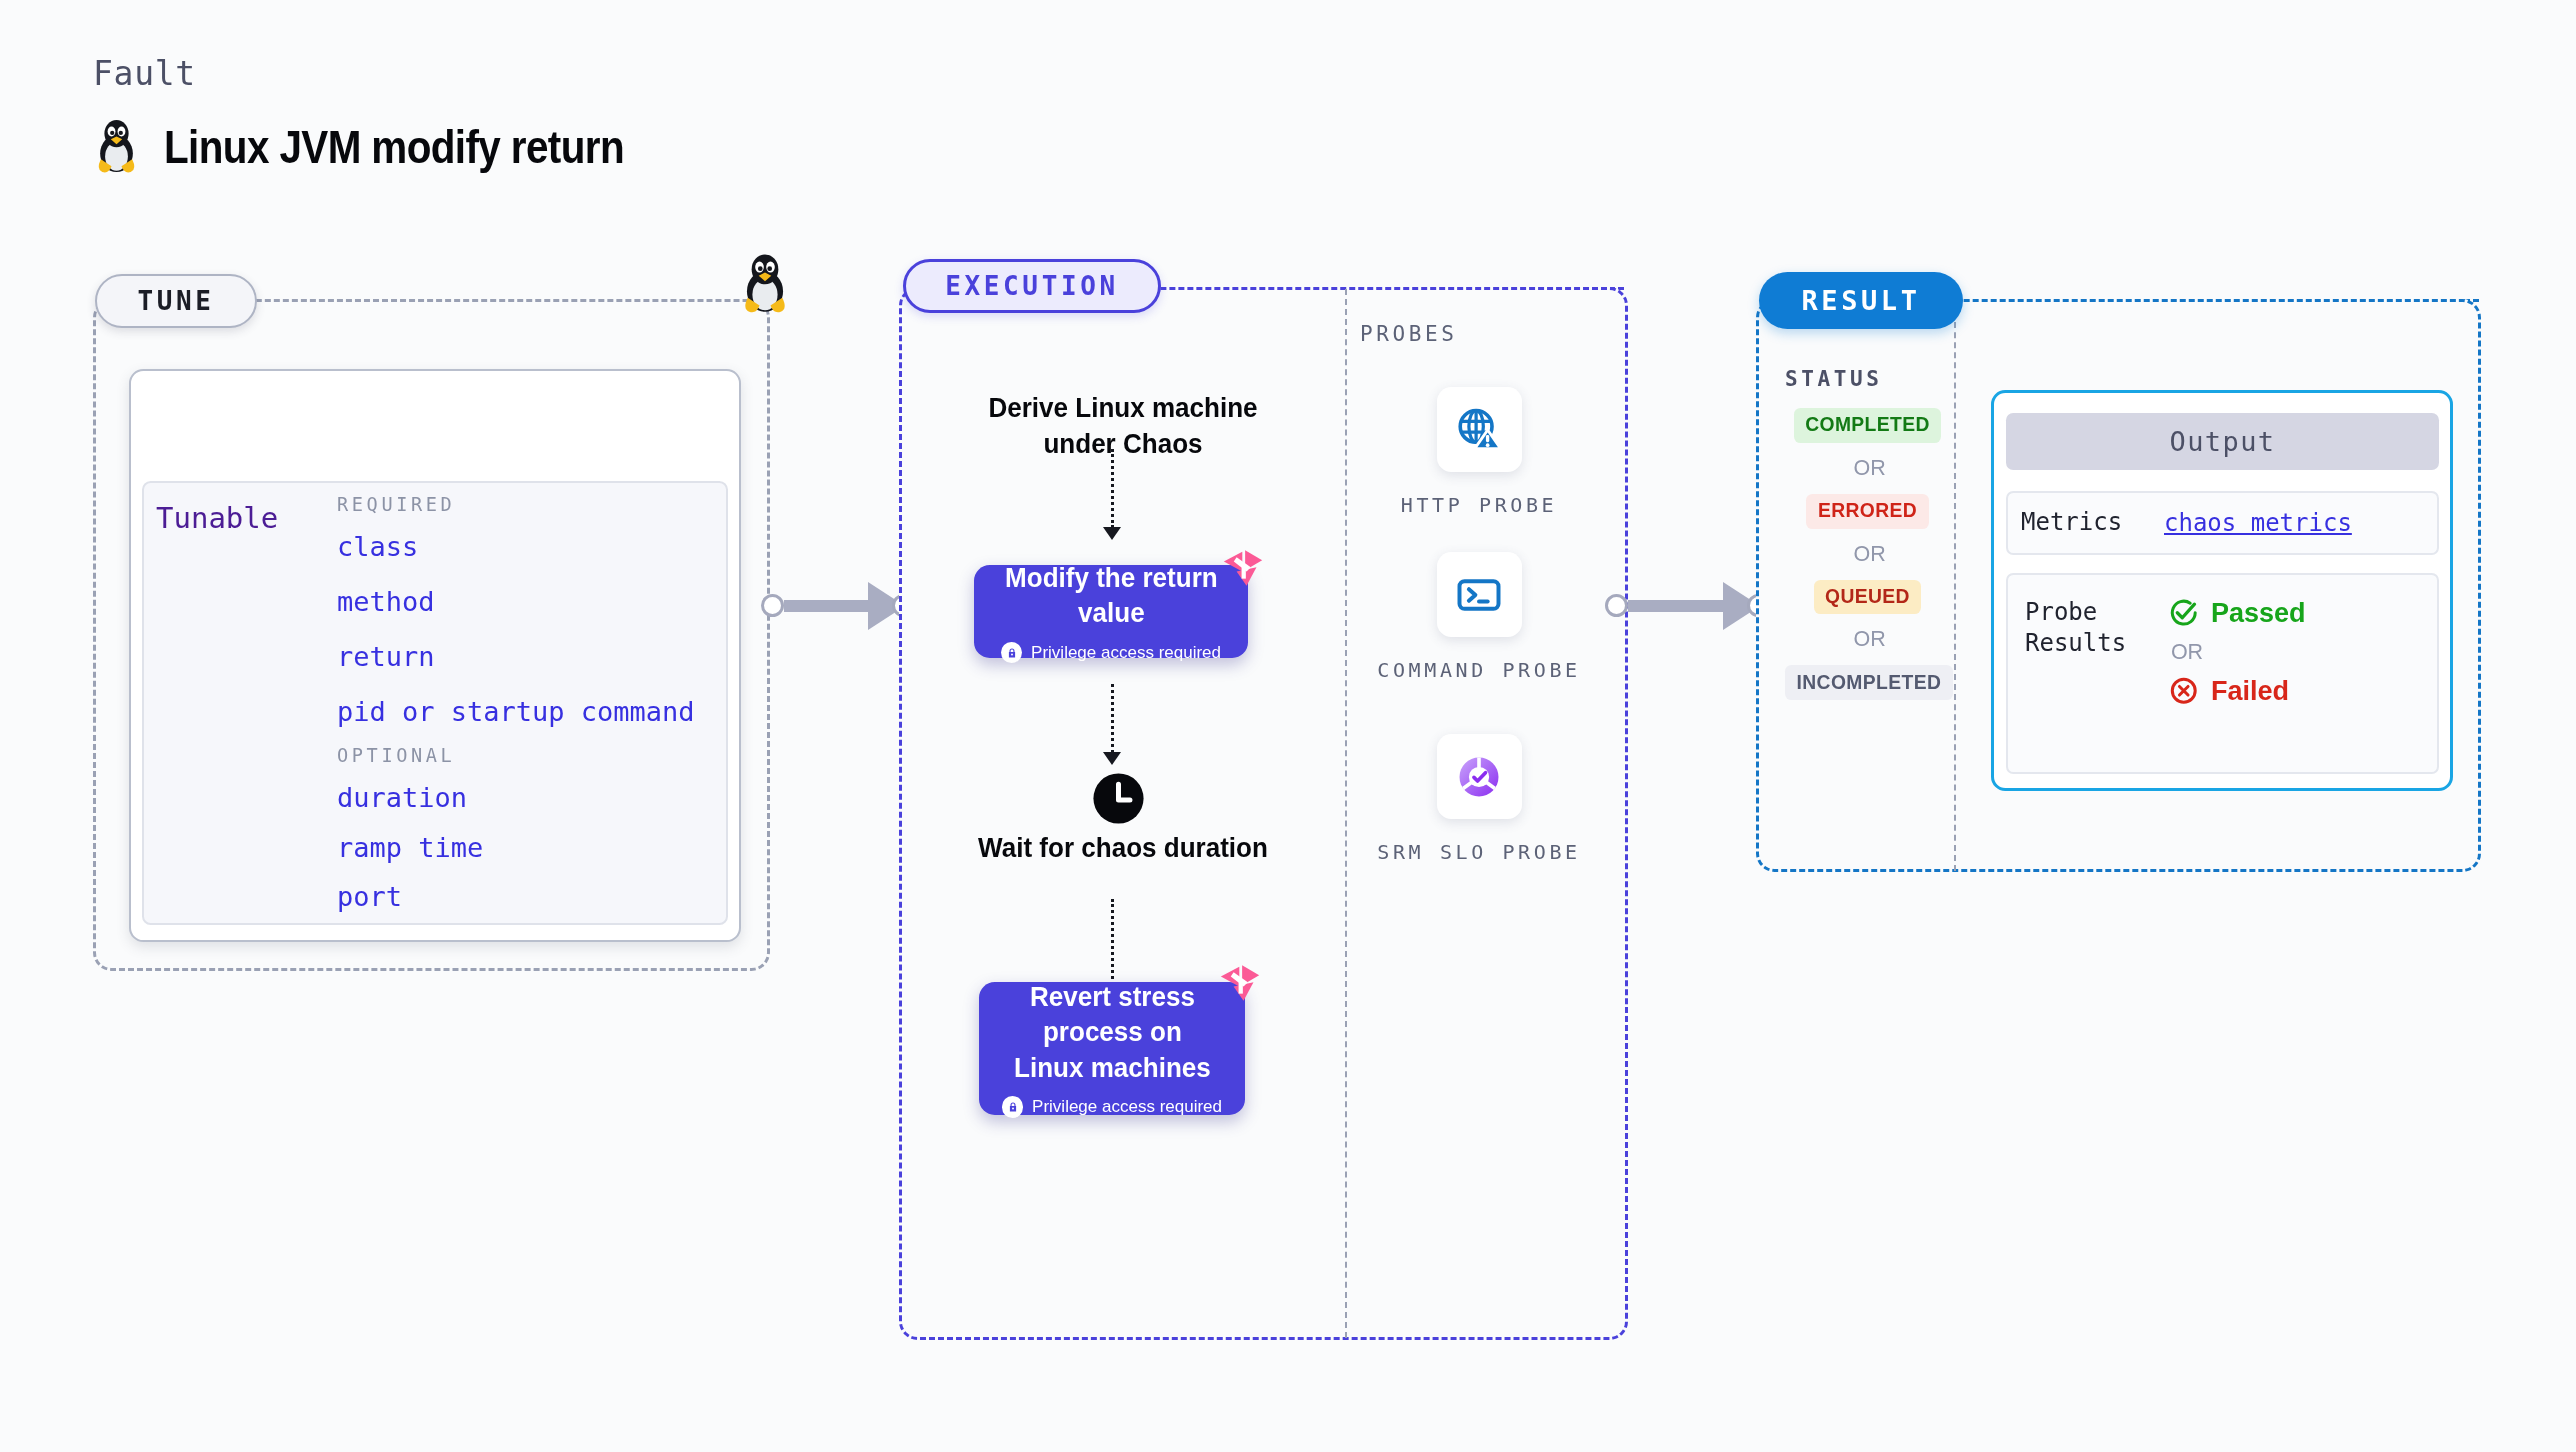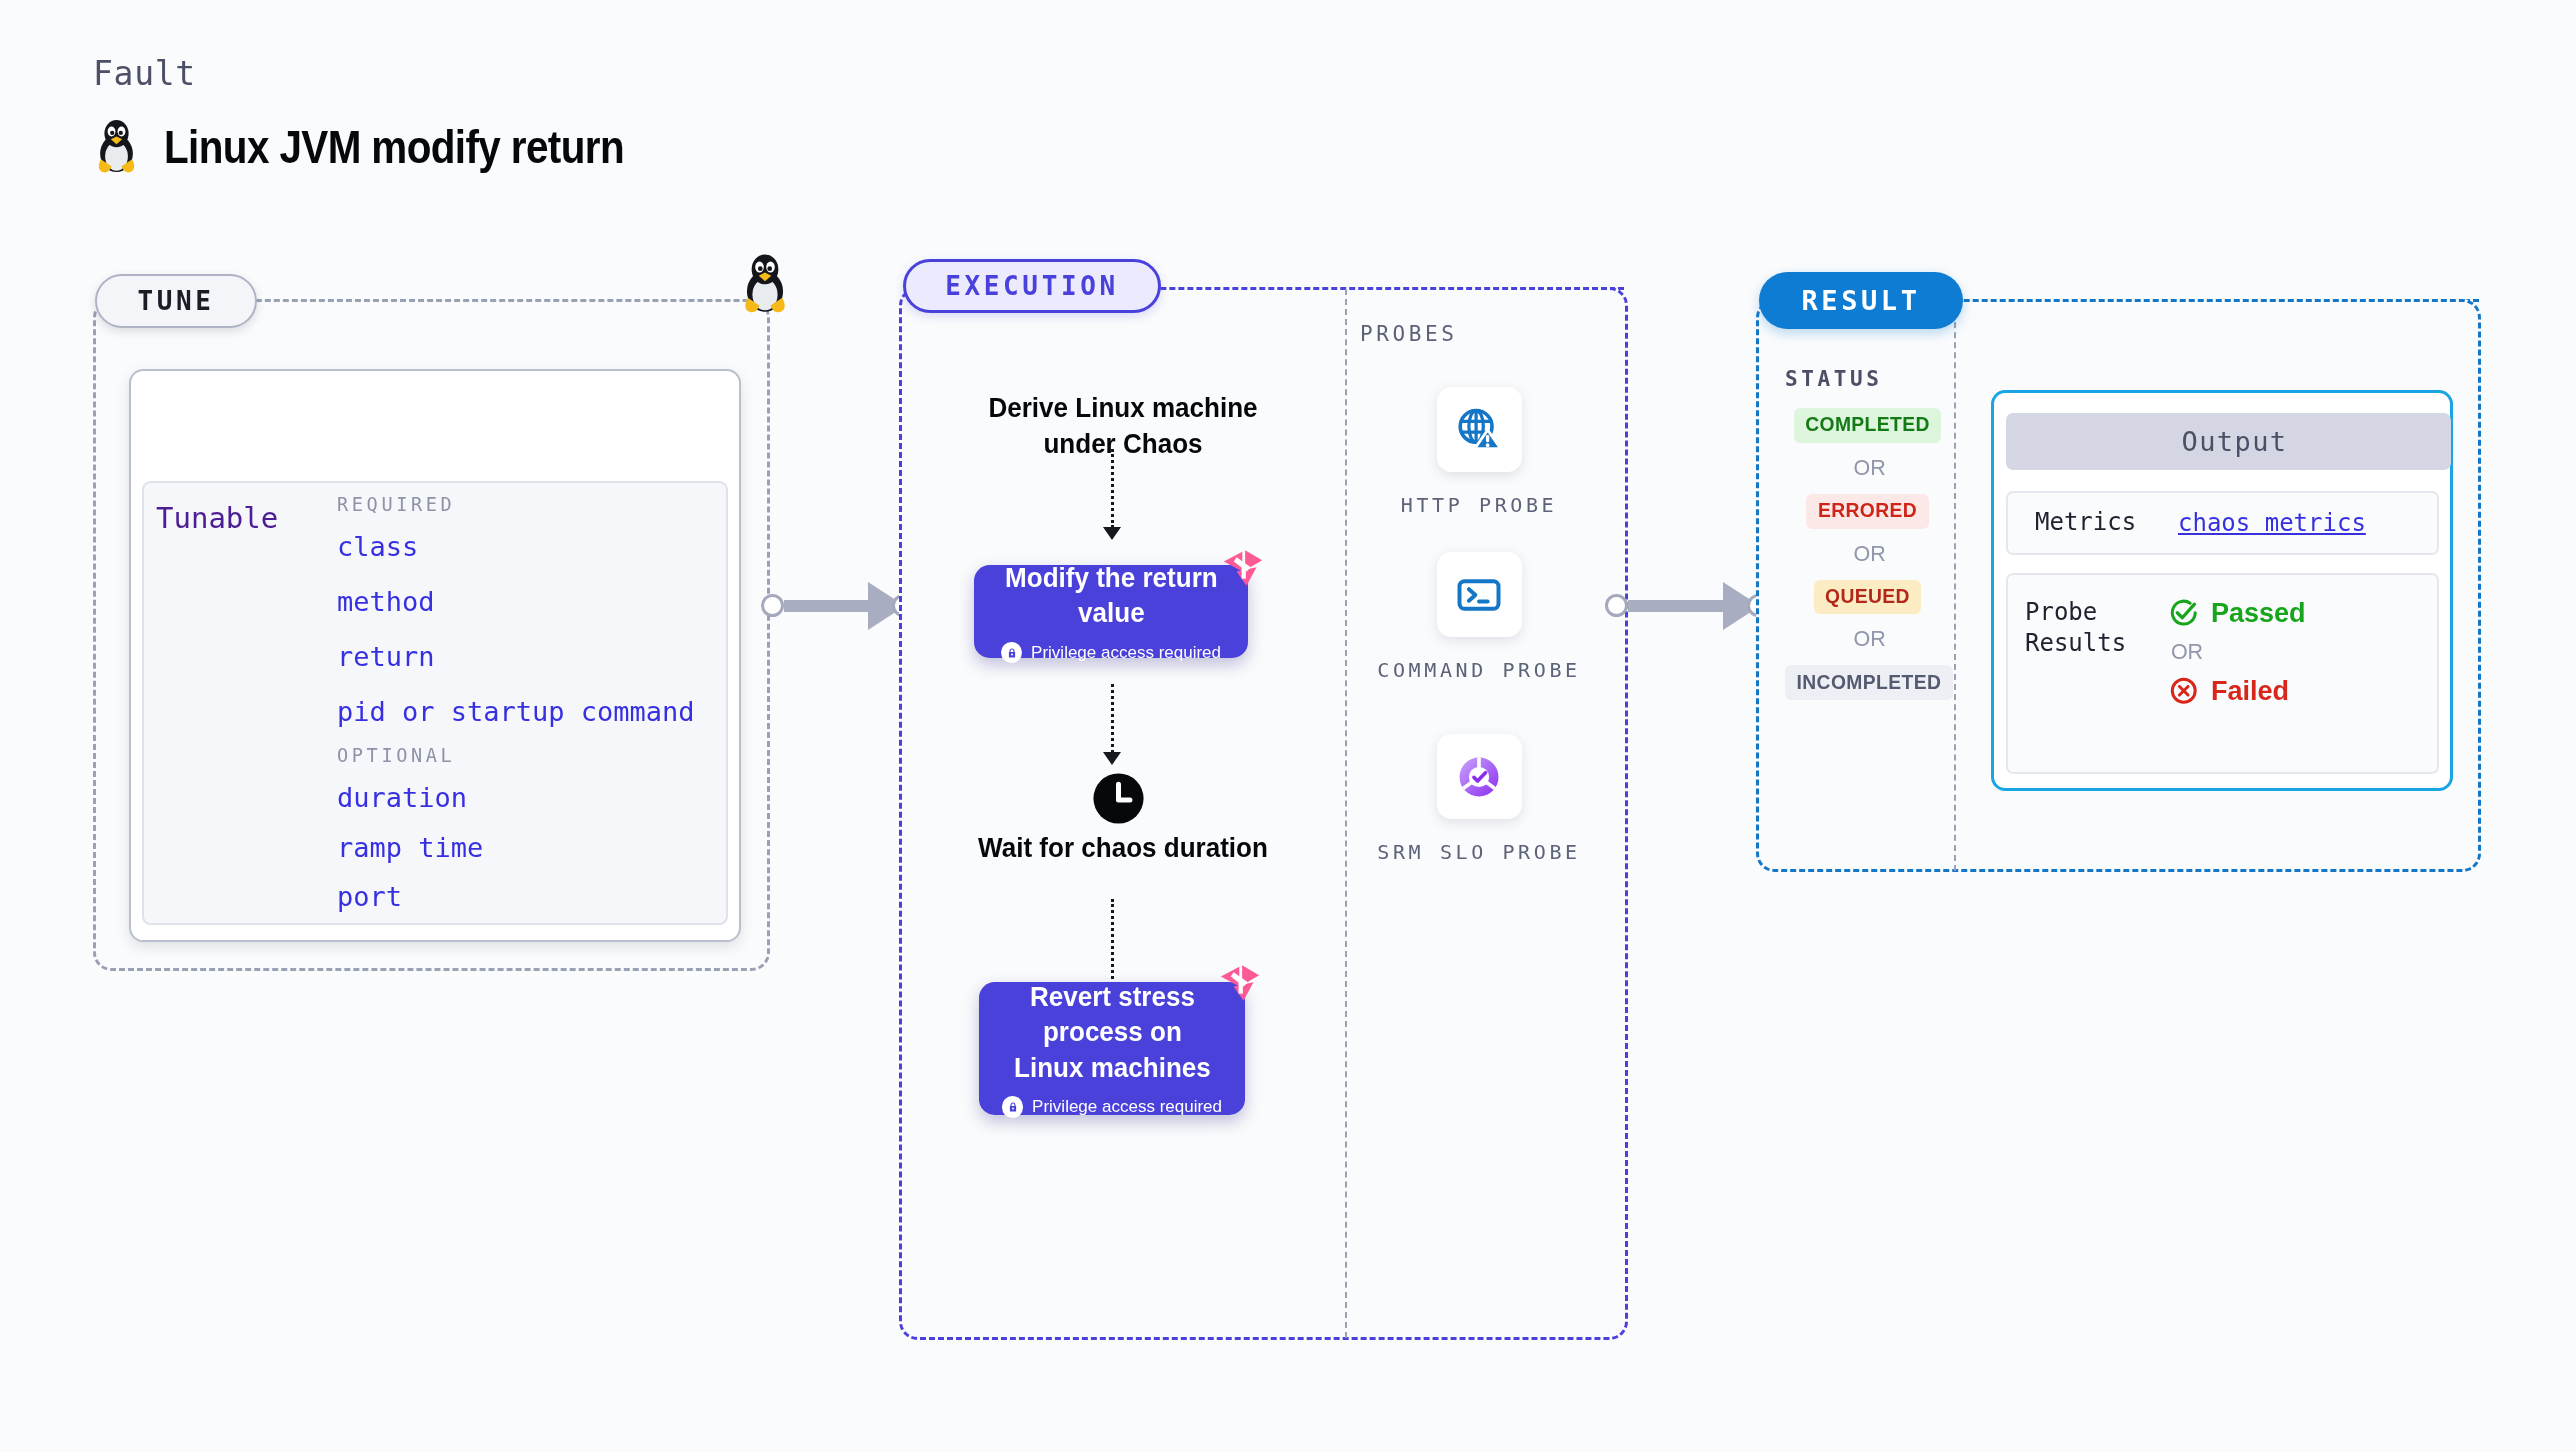--- a/index.html
+++ b/index.html
@@ -197,21 +197,21 @@
 
   #output-card{
     left:1991px;top:390px;width:462px;height:401px;
     background:#ffffff;border:3.6px solid #19a5e4;border-radius:14.3px;box-sizing:border-box;
   }
   #output-header{
     left:2006px;top:413px;width:433px;height:57px;
     background:#d5d6e3;border-radius:7.2px;
     display:flex;align-items:center;justify-content:center;
     font-family:"DejaVu Sans Mono","Liberation Mono",monospace;
-    font-size:27px;color:#4c5066;letter-spacing:1.4px;padding-left:12px;
+    font-size:27px;color:#4c5066;letter-spacing:1.4px;
   }
   #metrics-row{
     left:2006px;top:491px;width:433px;height:64px;
     background:#fafbfd;border:2.1px solid #e4e7ee;border-radius:7.2px;
     display:flex;align-items:center;box-sizing:border-box;
   }
   .mono-label{
     font-family:"DejaVu Sans Mono","Liberation Mono",monospace;
     font-size:24px;color:#20232f;line-height:1.3;
   }
@@ -460,21 +460,21 @@
     <div class="or-text">OR</div>
     <div><span class="status-badge badge-queued">QUEUED</span></div>
     <div class="or-text">OR</div>
     <div><span class="status-badge badge-incompleted">INCOMPLETED</span></div>
   </div>
 
   <div class="abs" id="output-card"></div>
   <div class="abs" id="output-header">Output</div>
 
   <div class="abs" id="metrics-row">
-    <span class="mono-label" style="margin-left:27px;width:143px;">Metrics</span>
+    <span class="mono-label" style="margin-left:13px;width:143px;">Metrics</span>
     <span class="mono-value">chaos metrics</span>
   </div>
 
   <div class="abs" id="probe-results-row">
     <div style="width:143px;">
       <div class="mono-label">Probe</div>
       <div class="mono-label">Results</div>
     </div>
     <div>
       <div class="pr-status">

